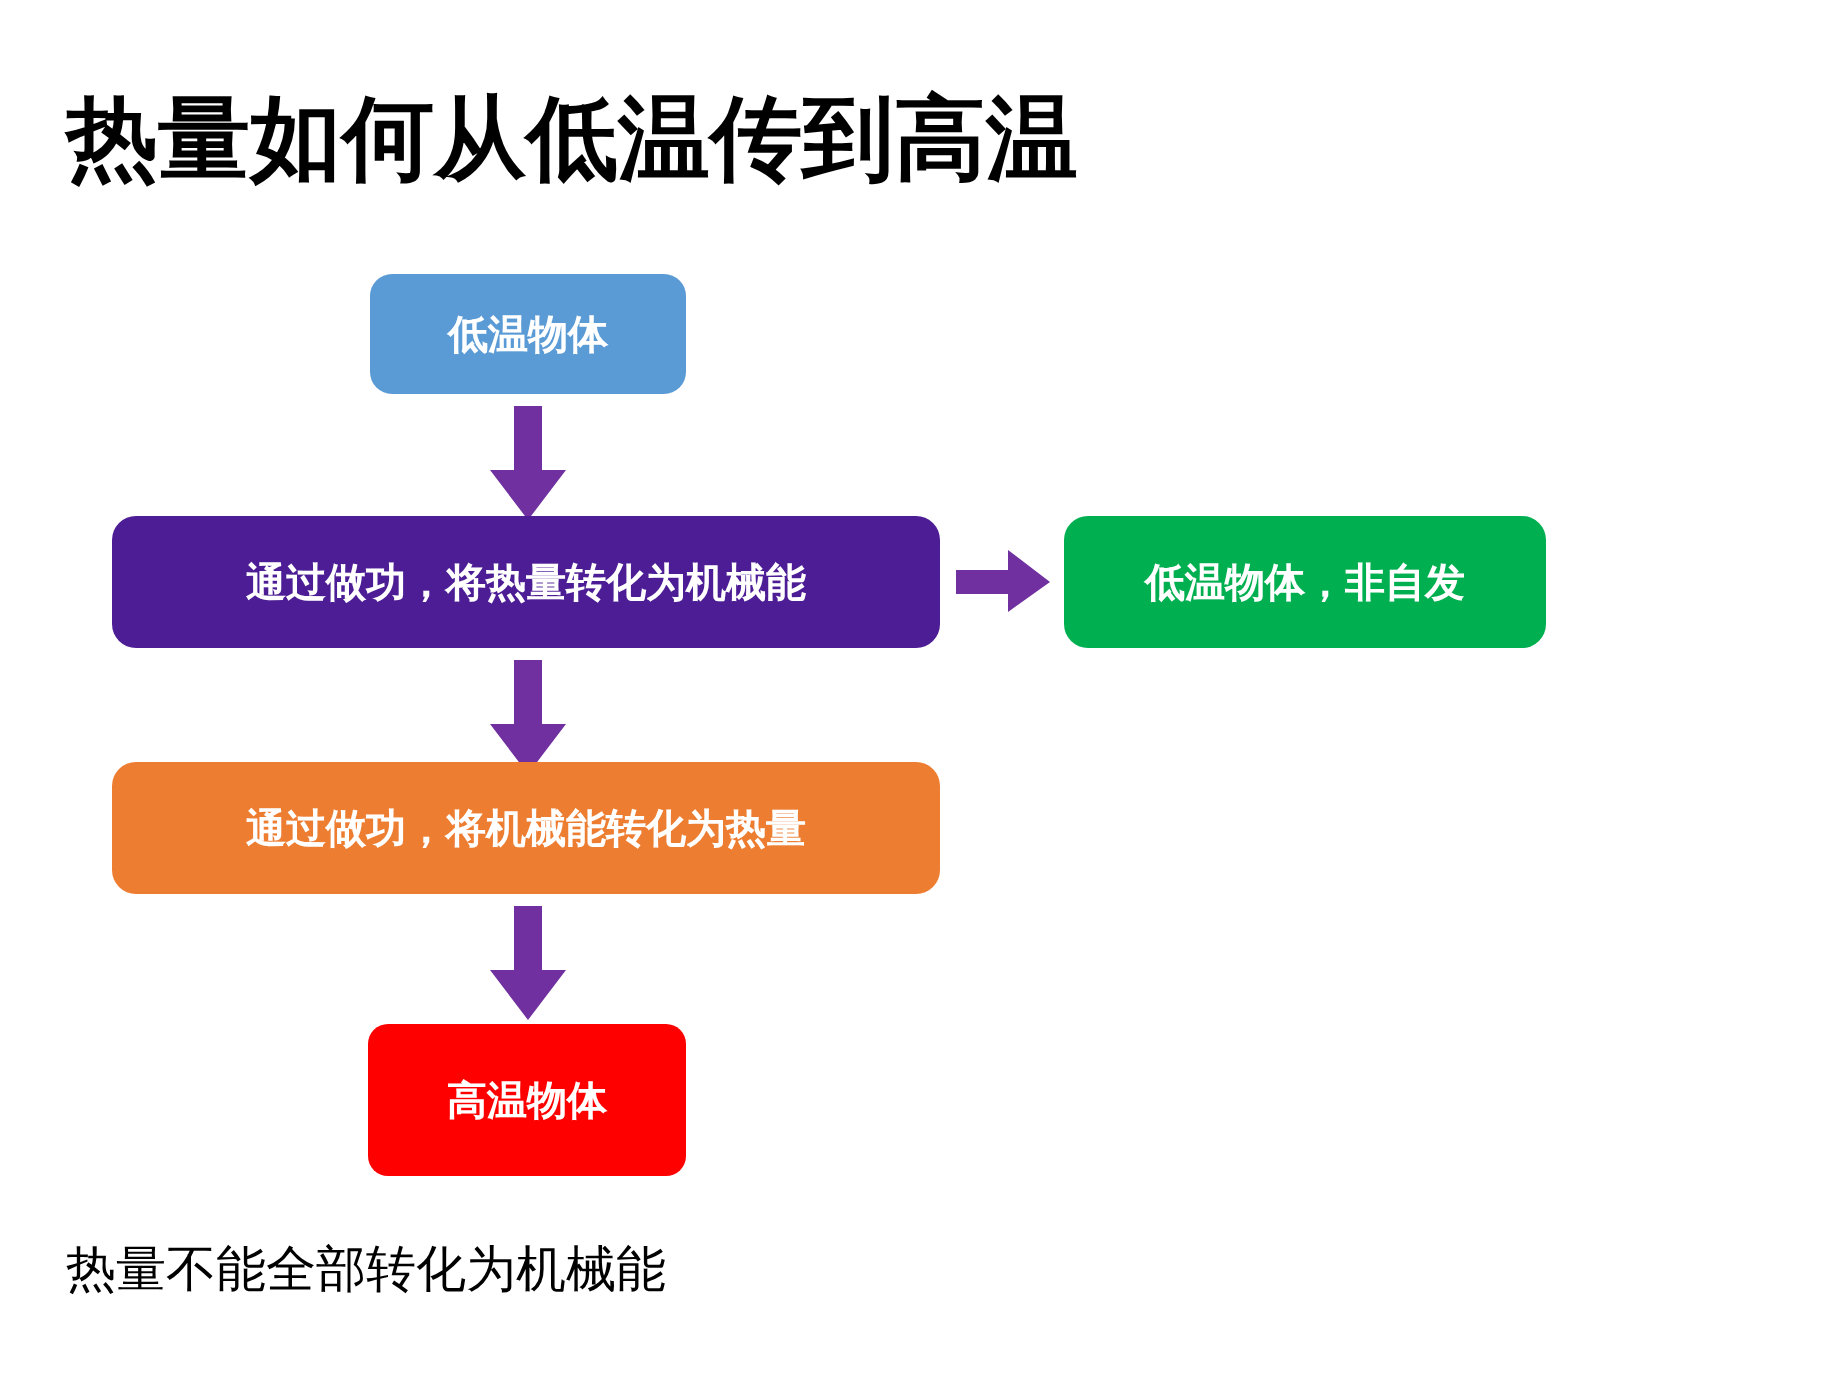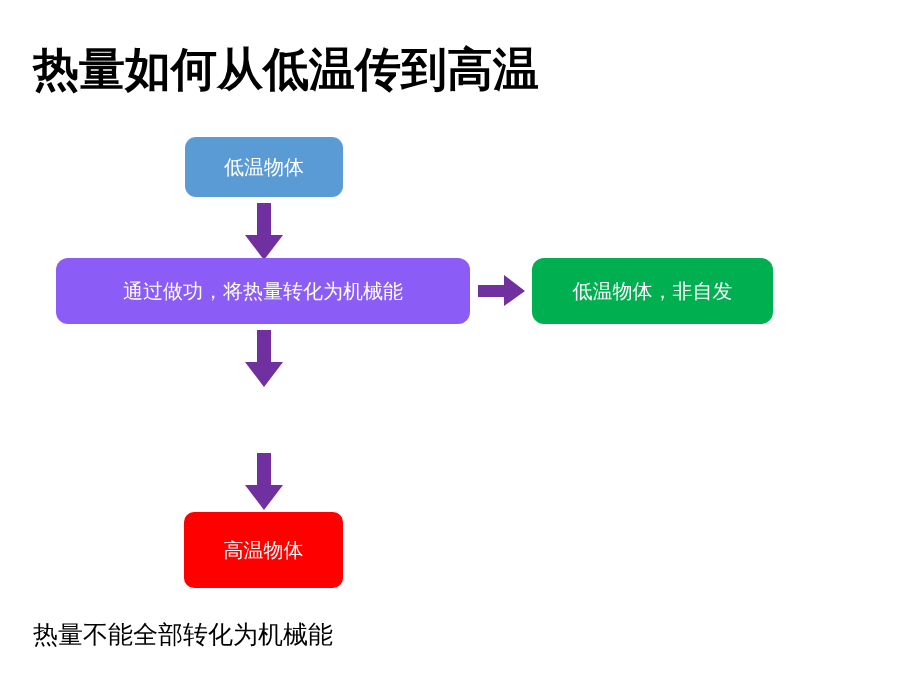--- a/index.html
+++ b/index.html
@@ -30,39 +30,39 @@
     line-height: 1.1;
     white-space: nowrap;
   }
   .node {
     position: absolute;
     display: flex;
     align-items: center;
     justify-content: center;
     border-radius: 10px;
     color: #ffffff;
-    font-weight: normal;
+    font-weight: bold;
     text-align: center;
     box-sizing: border-box;
   }
   .node-cold {
     left: 185px;
     top: 137px;
     width: 158px;
     height: 60px;
     background: #5b9bd5;
     font-size: 20px;
     border-radius: 11px;
   }
   .node-work1 {
     left: 56px;
     top: 258px;
     width: 414px;
     height: 66px;
-    background: #8b5cf6;
+    background: #4c1d95;
     font-size: 20px;
     border-radius: 12px;
   }
   .node-work2 {
     left: 56px;
     top: 381px;
     width: 414px;
     height: 66px;
     background: #ed7d31;
     font-size: 20px;
@@ -141,20 +141,23 @@
   <div class="node node-loss">
     <span>低温物体，非自发</span>
   </div>
 
   <div class="arrow-down arrow-down-2">
     <svg width="40" height="58" viewBox="0 0 40 58" xmlns="http://www.w3.org/2000/svg">
       <polygon points="13,0 27,0 27,32 39,32 20,57 1,32 13,32" fill="#7030a0"></polygon>
     </svg>
   </div>
 
+  <div class="node node-work2">
+    <span>通过做功，将机械能转化为热量</span>
+  </div>
 
   <div class="arrow-down arrow-down-3">
     <svg width="40" height="58" viewBox="0 0 40 58" xmlns="http://www.w3.org/2000/svg">
       <polygon points="13,0 27,0 27,32 39,32 20,57 1,32 13,32" fill="#7030a0"></polygon>
     </svg>
   </div>
 
   <div class="node node-hot">
     <span>高温物体</span>
   </div>

